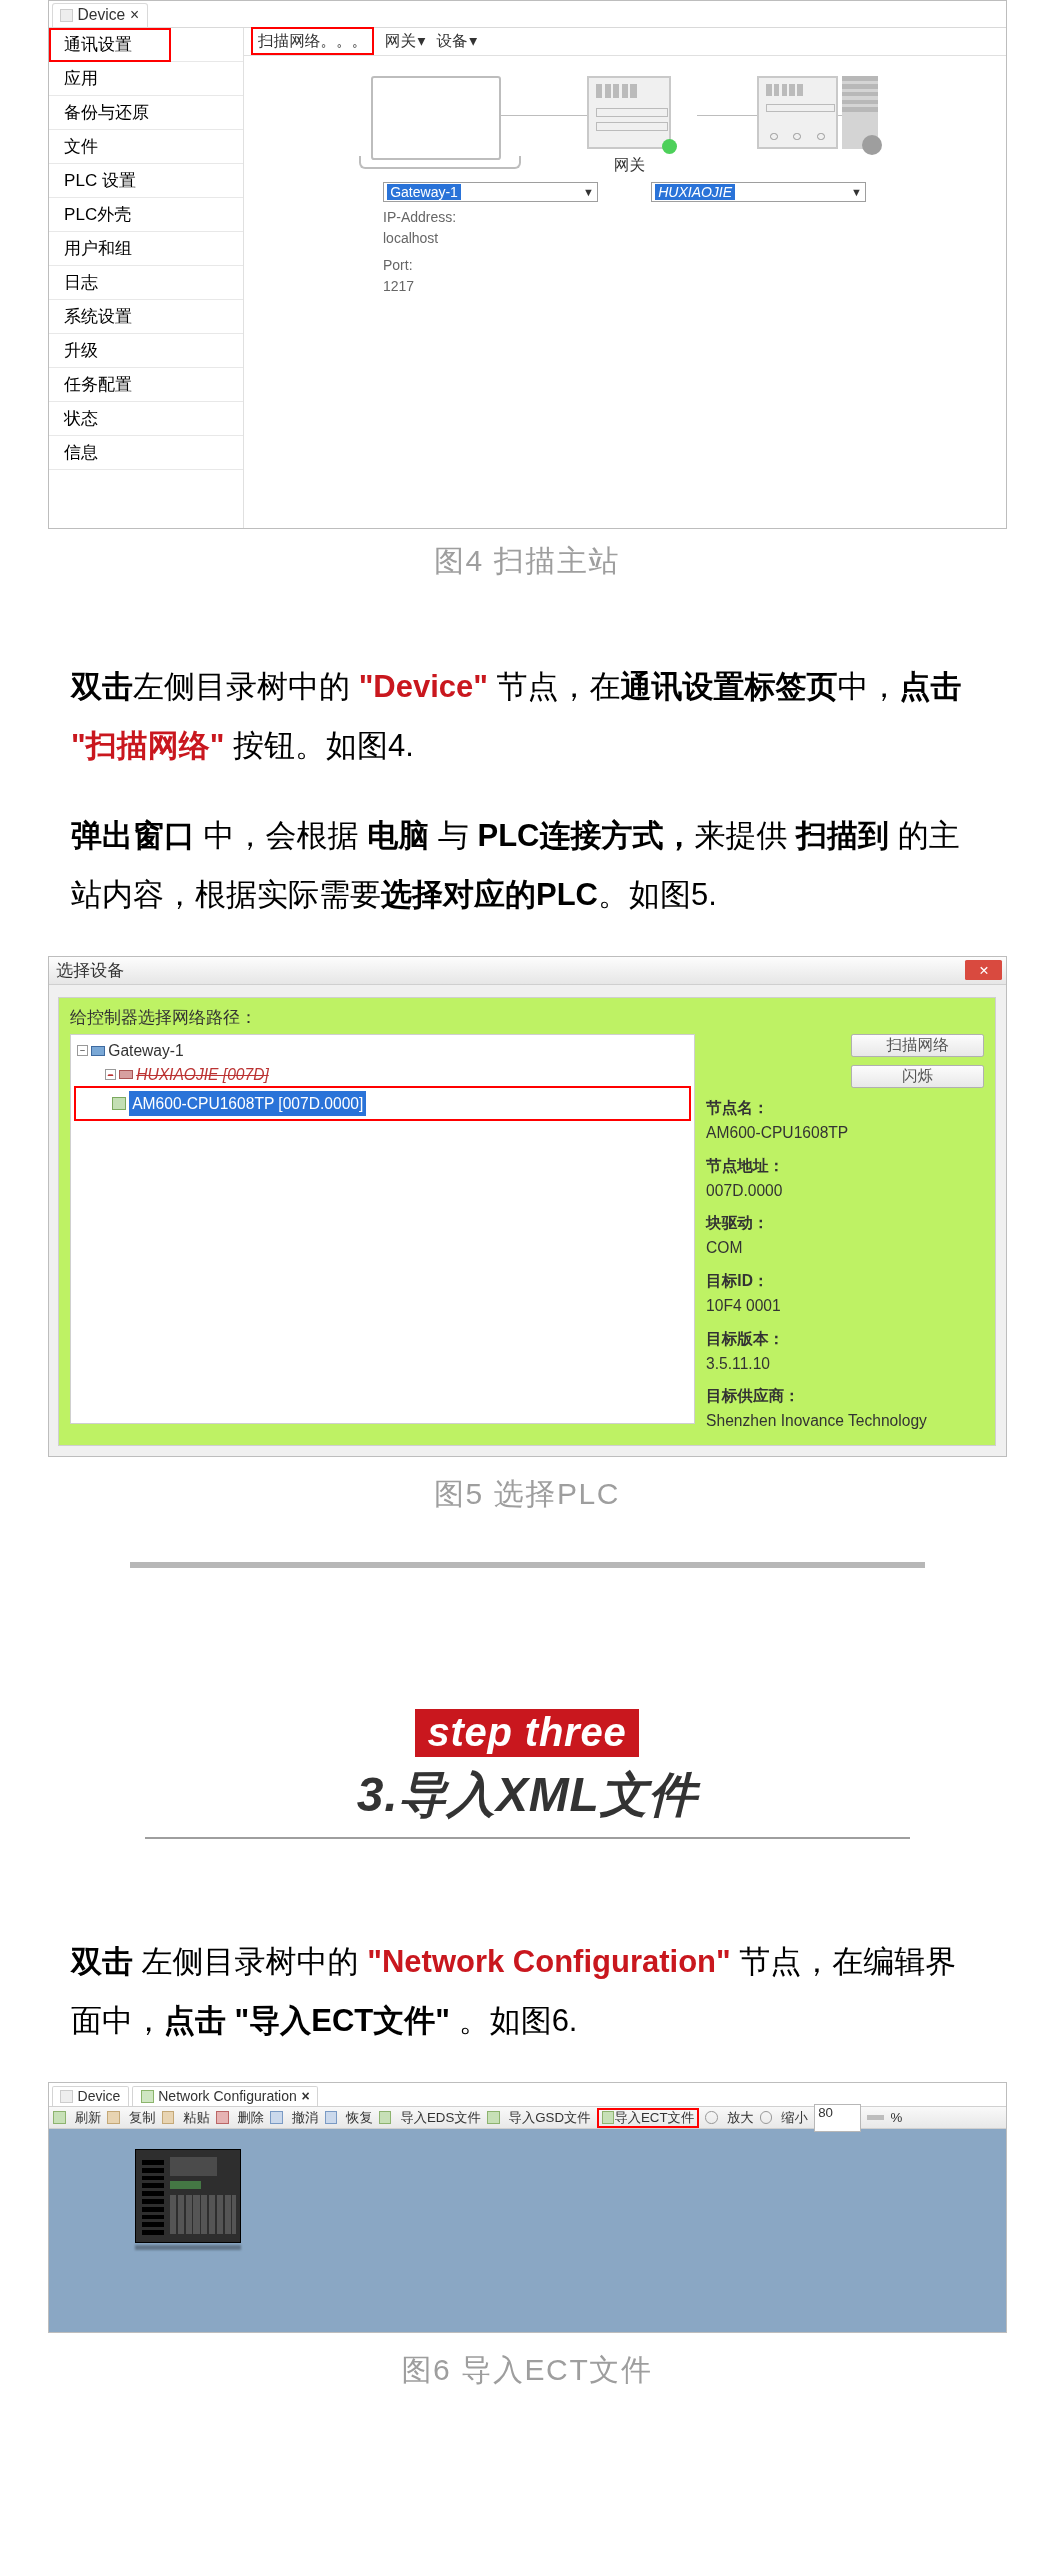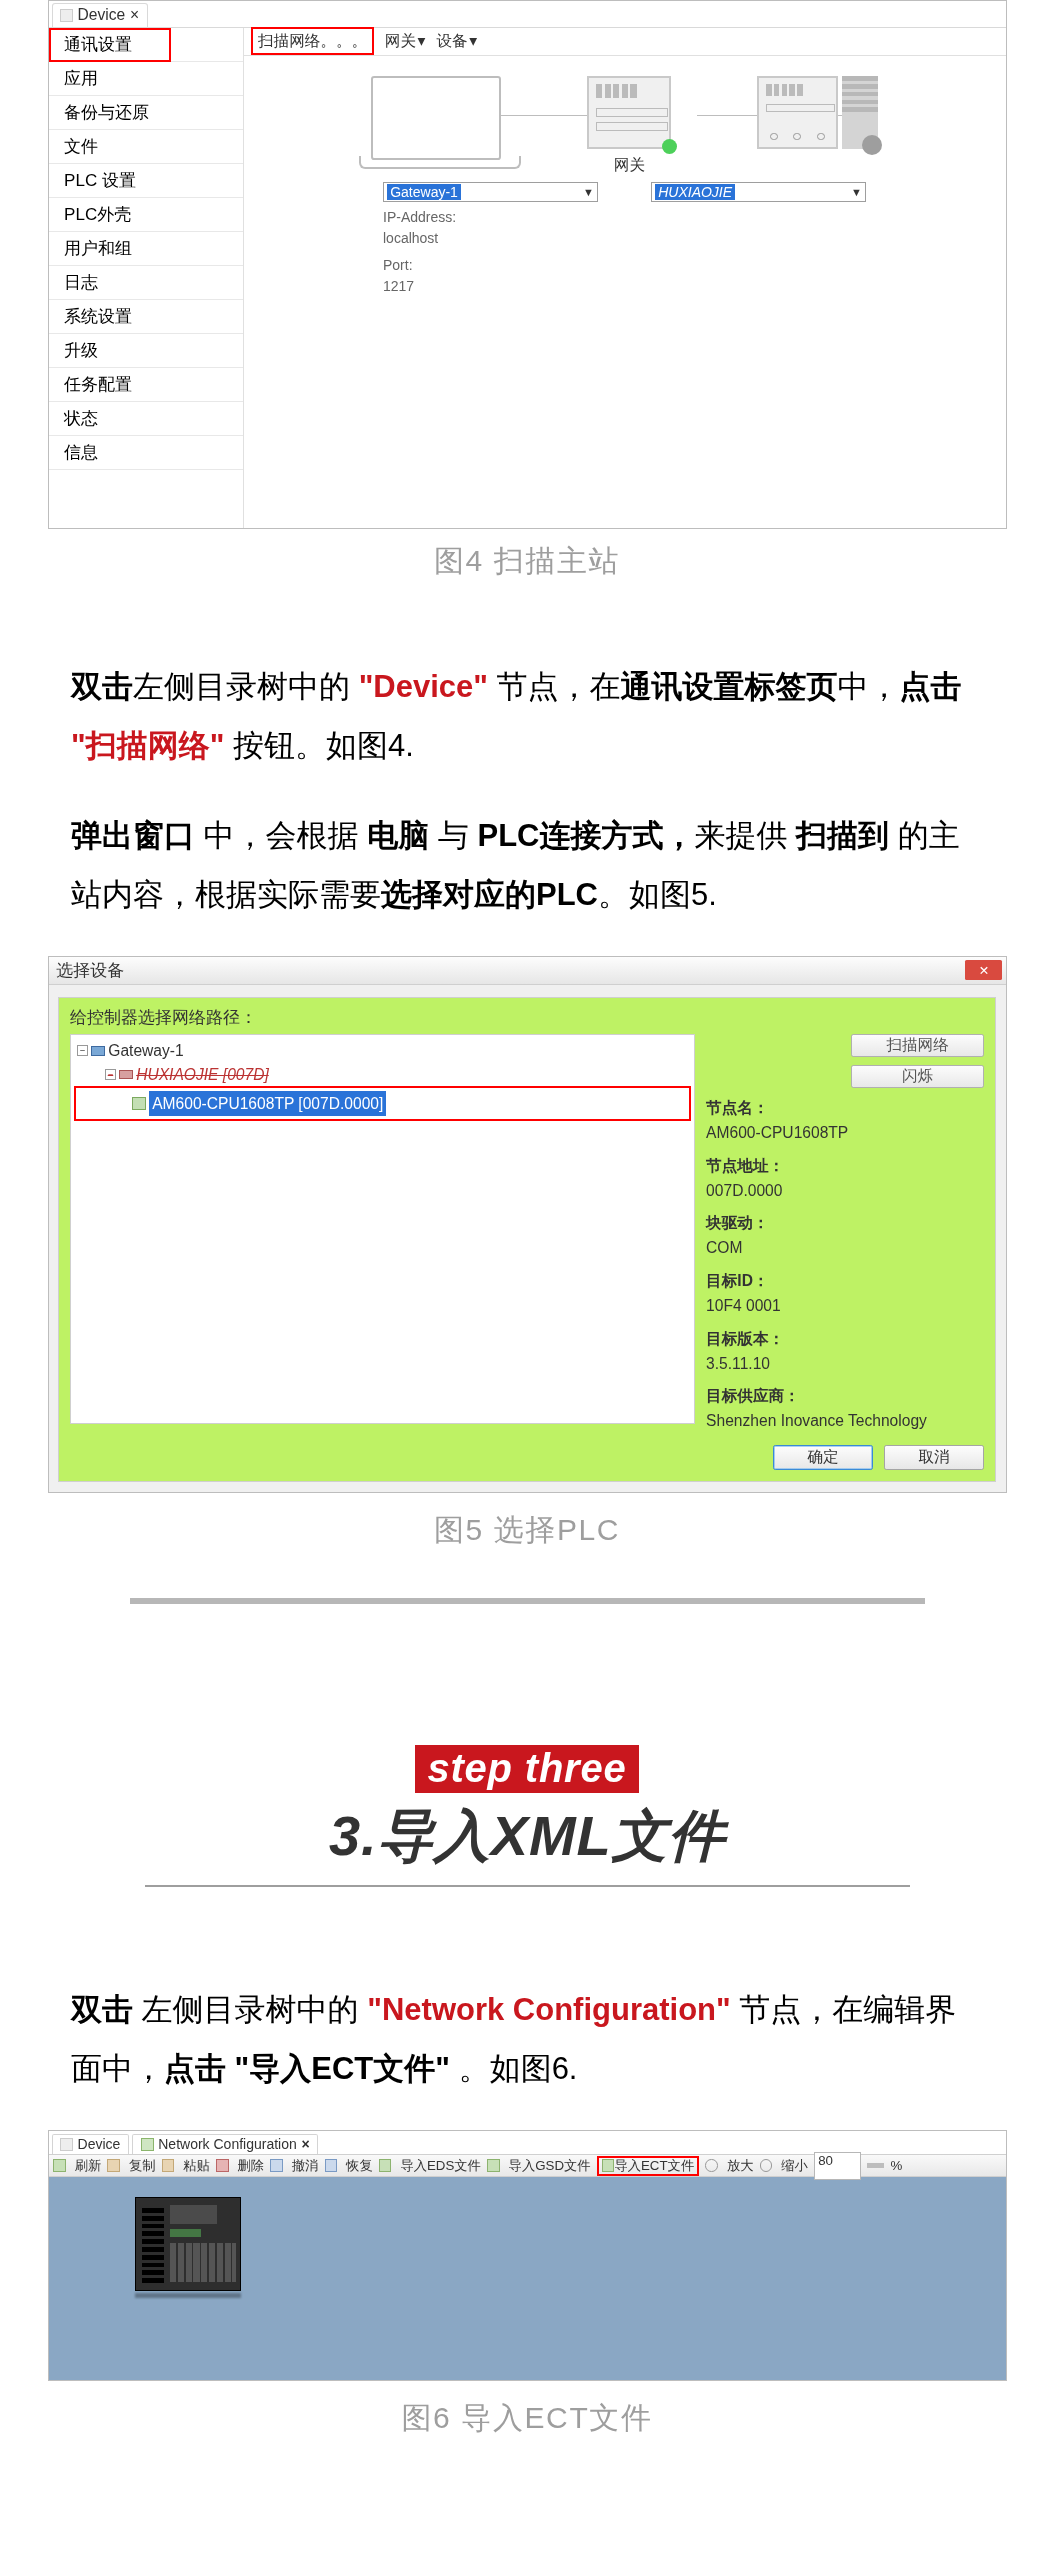--- a/index.html
+++ b/index.html
@@ -61,39 +61,39 @@
 .fig5-body { padding:12.5px 9.4px 9.4px; background:#f0f0f0; }
 .fig5-inner { border:0.8px solid #cfcfcf; background:#bef264; padding: 7.8px 11px 11px; }
 .fig5-heading { font-size:17px; margin-bottom:4.7px; }
 .fig5-cols { display:flex; gap:0; }
 .fig5-tree { flex:1; height:390px; background:#fff; border:0.8px solid #cfcfcf; padding:4.7px 3.1px; font-size:15.6px; line-height:1.5; }
 .tree-row { display:flex; align-items:center; gap:3.1px; padding-left:3.1px; }
 .tree-exp { width:11px; height:11px; border:0.8px solid #999; font-size:9.4px; line-height:9.4px; text-align:center; display:inline-block; }
 .tree-ic { width:14px; height:9.4px; display:inline-block; background:#7aa8d6; border:0.8px solid #3d6aa0; }
 .tree-ic-dev { background:#c3dfb4; border-color:#7ba95e; height:12.5px; }
 .tree-l2 { padding-left:31px; color:#b33; font-style:italic; text-decoration:line-through; }
-.tree-l3 { padding-left:56px; position:relative; }
+.tree-l3 { padding-left:36px; position:relative; }
 .tree-sel-box { border:2.3px solid #f00; padding:3.1px 0 3.1px 0; }
 .tree-l3 .txt { background:#2a73d8; color:#fff; padding:0.8px 3.1px; }
 .fig5-right { width:289px; padding-left:11px; display:flex; flex-direction:column; gap:7.8px; }
 .fig5-btn { width:133px; height:23.4px; border:0.8px solid #b0b0b0; background:linear-gradient(#fcfcfc,#e8e8e8); font-size:15.6px; color:#555; border-radius:2.3px; display:flex; align-items:center; justify-content:center; align-self:flex-end; }
 .detail { font-size:15.6px; line-height:1.6; color:#333; }
 .detail b { display:block; font-weight:700; }
 .fig5-footer { display:flex; justify-content:flex-end; gap:11px; margin-top:11px; }
 .dlg-btn { width:100px; height:25px; border:0.8px solid #a5a5a5; background:linear-gradient(#fdfdfd,#e7e7e7); border-radius:2.3px; font-size:15.6px; display:flex; align-items:center; justify-content:center; }
 .dlg-btn.primary { border-color:#3a8ad6; box-shadow:0 0 0 0.8px #8fc1ee inset; }
 .fig5-caption { text-align:center; font-size:30px; color:#9e9e9e; margin: 17px 0 47px; letter-spacing:1.6px; }
 
 
 .div-line { width:795px; height:6.2px; background:#b7b7b7; margin: 31px auto 141px; }
 
 
 .stepwrap { width:912px; margin:0 auto; text-align:center; }
 .steptag { display:inline-block; background:#c9171e; color:#fff; font-size:40px; font-weight:700; font-style:italic; padding:1.6px 12.5px; letter-spacing:0.8px; }
-.steptitle { font-size:56px; font-weight:800; margin:6.2px 0 9.4px; font-style:italic; letter-spacing:0.8px; }
+.steptitle { font-size:48px; font-weight:800; margin:6.2px 0 9.4px; font-style:italic; letter-spacing:0.8px; }
 .steprule { width:765px; height:2.3px; background:#9e9e9e; margin:0 auto 94px; }
 
 
 .fig6-window { width:959px; margin:31px auto 0; border:0.8px solid #bdbdbd; background:#8aa7c4; }
 .fig6-tabs { height:23.4px; background:#fff; display:flex; align-items:flex-end; gap:3.1px; padding-left:3.1px; }
 .fig6-tab { height:20px; padding:0 7.8px; border:0.8px solid #d4d4d4; border-bottom:none; background:#fff; display:flex; align-items:center; gap:4.7px; font-size:14px; border-radius:2.3px 2.3px 0 0; }
 .fig6-tab .xx { font-weight:700; }
 .fig6-tb { height:23.4px; background:linear-gradient(#f9f9f9,#e8e8e8); border-top:0.8px solid #d0d0d0; border-bottom:0.8px solid #cfcfcf; display:flex; align-items:center; gap:6.2px; padding:0 4.7px; font-size:13.3px; color:#333; }
 .fig6-tb .itm { display:flex; align-items:center; gap:9px; }
 .fig6-tb .gico { width:12.5px; height:12.5px; background:#c7e0b7; border:0.8px solid #8db36f; }
@@ -263,24 +263,20 @@
             <div class="fig5-btn">扫描网络</div>
             <div class="fig5-btn">闪烁</div>
             <div class="detail"><b>节点名：</b><span>AM600-CPU1608TP</span></div>
             <div class="detail"><b>节点地址：</b><span>007D.0000</span></div>
             <div class="detail"><b>块驱动：</b><span>COM</span></div>
             <div class="detail"><b>目标ID：</b><span>10F4 0001</span></div>
             <div class="detail"><b>目标版本：</b><span>3.5.11.10</span></div>
             <div class="detail"><b>目标供应商：</b><span>Shenzhen Inovance Technology</span></div>
           </div>
         </div>
-        <div class="fig5-footer">
-          <div class="dlg-btn primary">确定</div>
-          <div class="dlg-btn">取消</div>
-        </div>
       </div>
     </div>
   </div>
   <div class="fig5-caption">图5 选择PLC</div>
 
   <div class="div-line"></div>
 
   <div class="stepwrap">
     <div class="steptag">step three</div>
     <div class="steptitle">3.导入XML文件</div>

